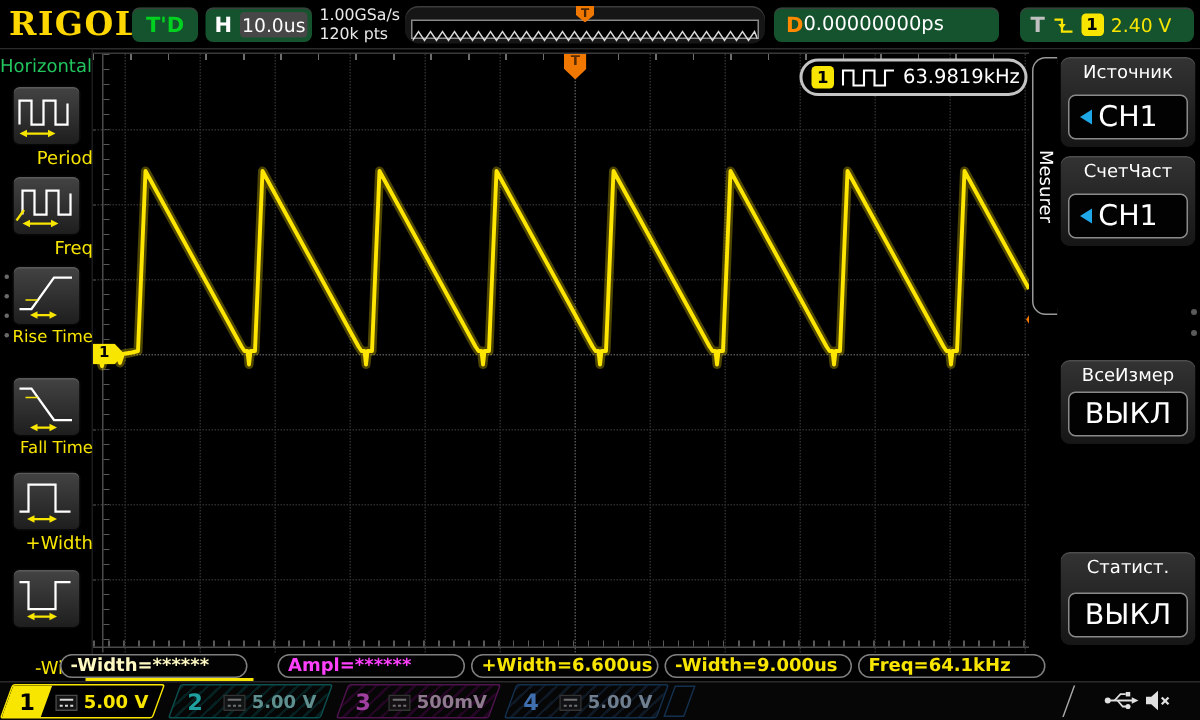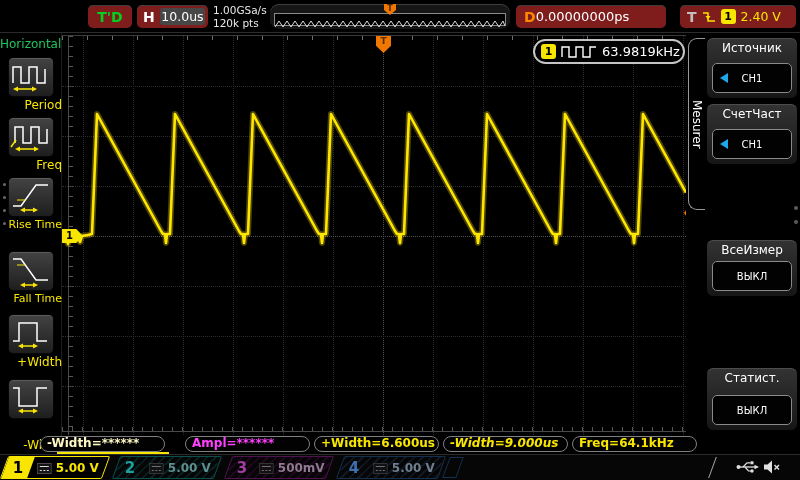--- a/index.html
+++ b/index.html
@@ -5,21 +5,21 @@
   * { box-sizing: border-box; margin: 0; padding: 0; }
   html,body { width:800px; height:480px; background:#000; overflow:hidden;
               font-family:"DejaVu Sans", sans-serif; position:relative; }
   .abs { position:absolute; }
 
   
   #topbar { position:absolute; left:0; top:0; width:800px; height:33px; background:#000;
             border-bottom:1px solid #2b2b2b; }
   #logo { position:absolute; left:6px; top:3px; font-family:"DejaVu Serif", serif;
           font-weight:bold; font-size:22px; color:#ffd700; letter-spacing:1px; }
-  .badge { position:absolute; top:5px; height:23px; background:#7f1d1d; border-radius:5px;
+  .badge { position:absolute; top:5px; height:23px; background:#14532d; border-radius:5px;
            box-shadow:inset 0 1px 0 #3d3d3d, 0 1px 1px #000; display:flex; align-items:center; }
   #trigd-badge { left:88px; width:44px; justify-content:center;
                  color:#00d020; font-weight:bold; font-size:14px; }
   #h-badge { left:137px; width:71px; }
   #h-letter { color:#fff; font-weight:bold; font-size:14px; margin-left:6px; }
   #h-value  { position:absolute; left:23px; right:3px; top:3px; bottom:3px; background:#474747;
               border-radius:3px; color:#fff; font-size:12.5px; display:flex;
               align-items:center; justify-content:center; }
   #rates { position:absolute; left:213px; top:4px; color:#e8e8e8; font-size:10.5px; line-height:12.5px; }
   #preview { position:absolute; left:270px; top:4px; width:240px; height:25px; background:#161616;
@@ -86,21 +86,21 @@
   #right-panel { position:absolute; left:686px; top:33px; width:114px; height:414px; background:#000; }
   #mesurer-tab { position:absolute; left:2px; top:5px; width:17px; height:172px;
                  border:1px solid #999; border-right:none; border-radius:9px 0 0 9px;
                  color:#fff; font-size:12px; writing-mode:vertical-rl;
                  display:flex; align-items:center; justify-content:center; }
   .rm-item { position:absolute; left:20px; width:92px; background:linear-gradient(#333,#161616);
              border-radius:7px; border:1px solid #000; box-shadow:inset 0 1px 0 #4d4d4d; }
   .rm-label { color:#fff; font-size:12px; text-align:center; margin-top:3px; }
   .rm-box { position:absolute; left:5px; right:5px; bottom:5px; height:30px; background:#020202;
             border:1px solid #8a8a8a; border-radius:5px; display:flex; align-items:center;
-            justify-content:center; color:#fff; font-size:10px; }
+            justify-content:center; color:#fff; font-size:19px; }
   .arr-left { width:0; height:0; border-top:5px solid transparent; border-bottom:5px solid transparent;
               border-right:8px solid #1ea8e8; }
   .rm-box .arr-left { position:absolute; left:7px; top:9px; }
   .arr-down { width:0; height:0; border-left:6px solid transparent; border-right:6px solid transparent;
               border-top:8px solid #1ea8e8; position:absolute; left:50%; margin-left:-6px; bottom:8px; }
   #rm-item-3 .rm-label { margin-top:26px; }
   #rm-item-5 { display:flex; align-items:center; justify-content:center; gap:5px; }
   #rm-item-5 .rm-label { margin-top:0; }
   .panel-dot { position:absolute; width:4px; height:4px; border-radius:50%; background:#5a5a5a; left:108px; }
 
@@ -131,20 +131,21 @@
   .ch4 .ch-num { color:#3f6fae; } .ch4 .ch-val { color:#6f7f8f; }
   #ch-empty { position:absolute; left:446px; top:2px; width:14px; height:21px; transform:skewX(-20deg);
               border:1px solid #13304f; }
   #bar-sep { position:absolute; left:712px; top:2px; height:21px; width:10px;
              border-left:1px solid #aaa; transform:skewX(-20deg); }
 </style>
 </head>
 <body>
 
 <div id="topbar">
+  <div id="logo">RIGOL</div>
   <div id="trigd-badge" class="badge">T'D</div>
   <div id="h-badge" class="badge">
     <span id="h-letter">H</span>
     <span id="h-value">10.0us</span>
   </div>
   <div id="rates">
     <div>1.00GSa/s</div>
     <div>120k pts</div>
   </div>
   <div id="preview">
@@ -322,21 +323,21 @@
     </div>
   </div>
 
   <div class="panel-dot" style="top:173px"></div>
   <div class="panel-dot" style="top:187px"></div>
 </div>
 
 <div class="mslot" style="left: 40px; color: #fef9c3;">-Width=******</div>
 <div class="mslot" style="left: 185px; color: rgb(255, 64, 255);">Ampl=******</div>
 <div class="mslot" style="left: 314px; color: rgb(248, 230, 0);">+Width=6.600us</div>
-<div class="mslot" style="left: 443px; color: rgb(248, 230, 0); font-style: italic;">-Width=9.000us</div>
+<div class="mslot" style="left: 443px; color: rgb(248, 230, 0);">-Width=9.000us</div>
 <div class="mslot" style="left: 572px; color: rgb(248, 230, 0);">Freq=64.1kHz</div>
 <div id="measure-underline"></div>
 
 <div id="channel-bar">
   <div class="ch-block ch1" style="left:4px">
     <div class="ch-num">
         <span class="unskew">1</span>
       </div>
     <div class="ch-val">
         <span class="unskew">

